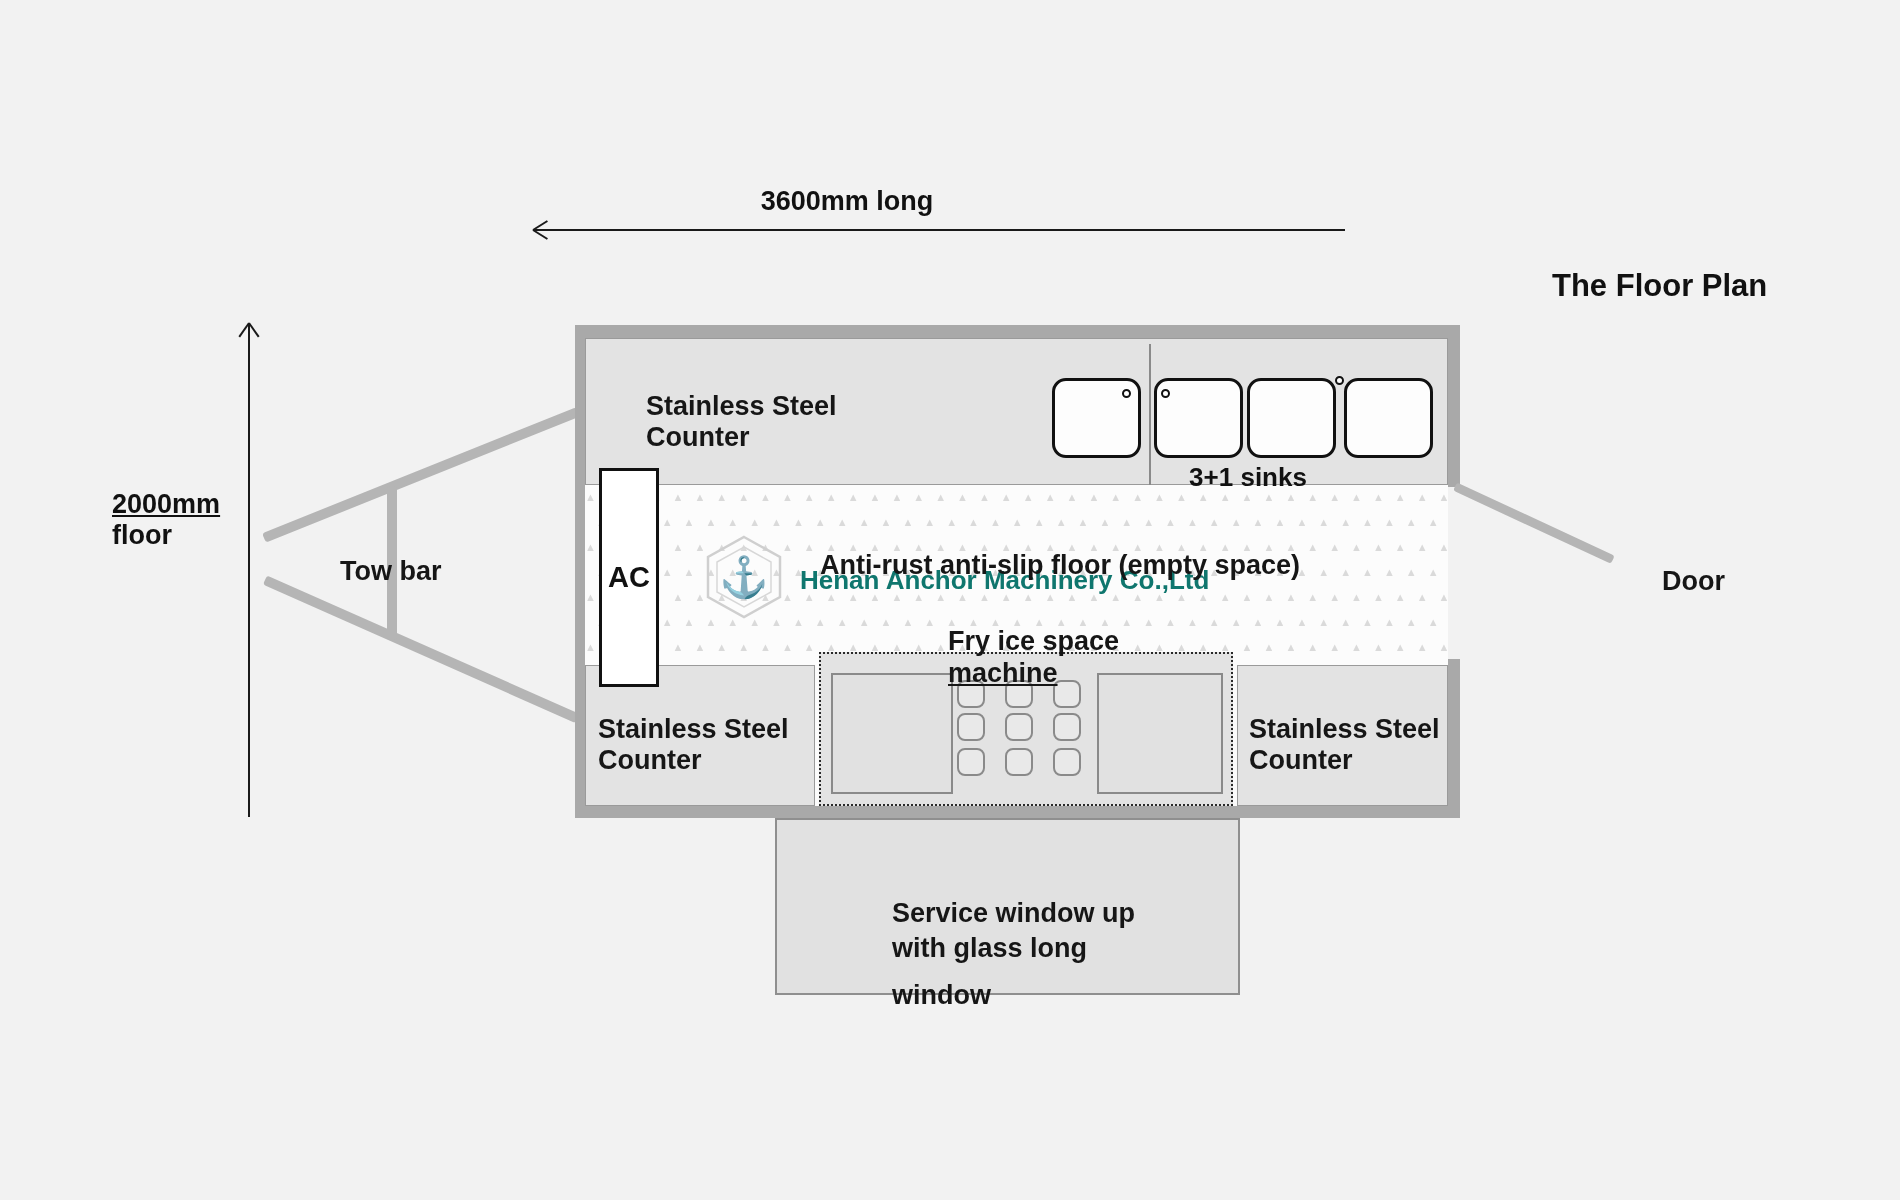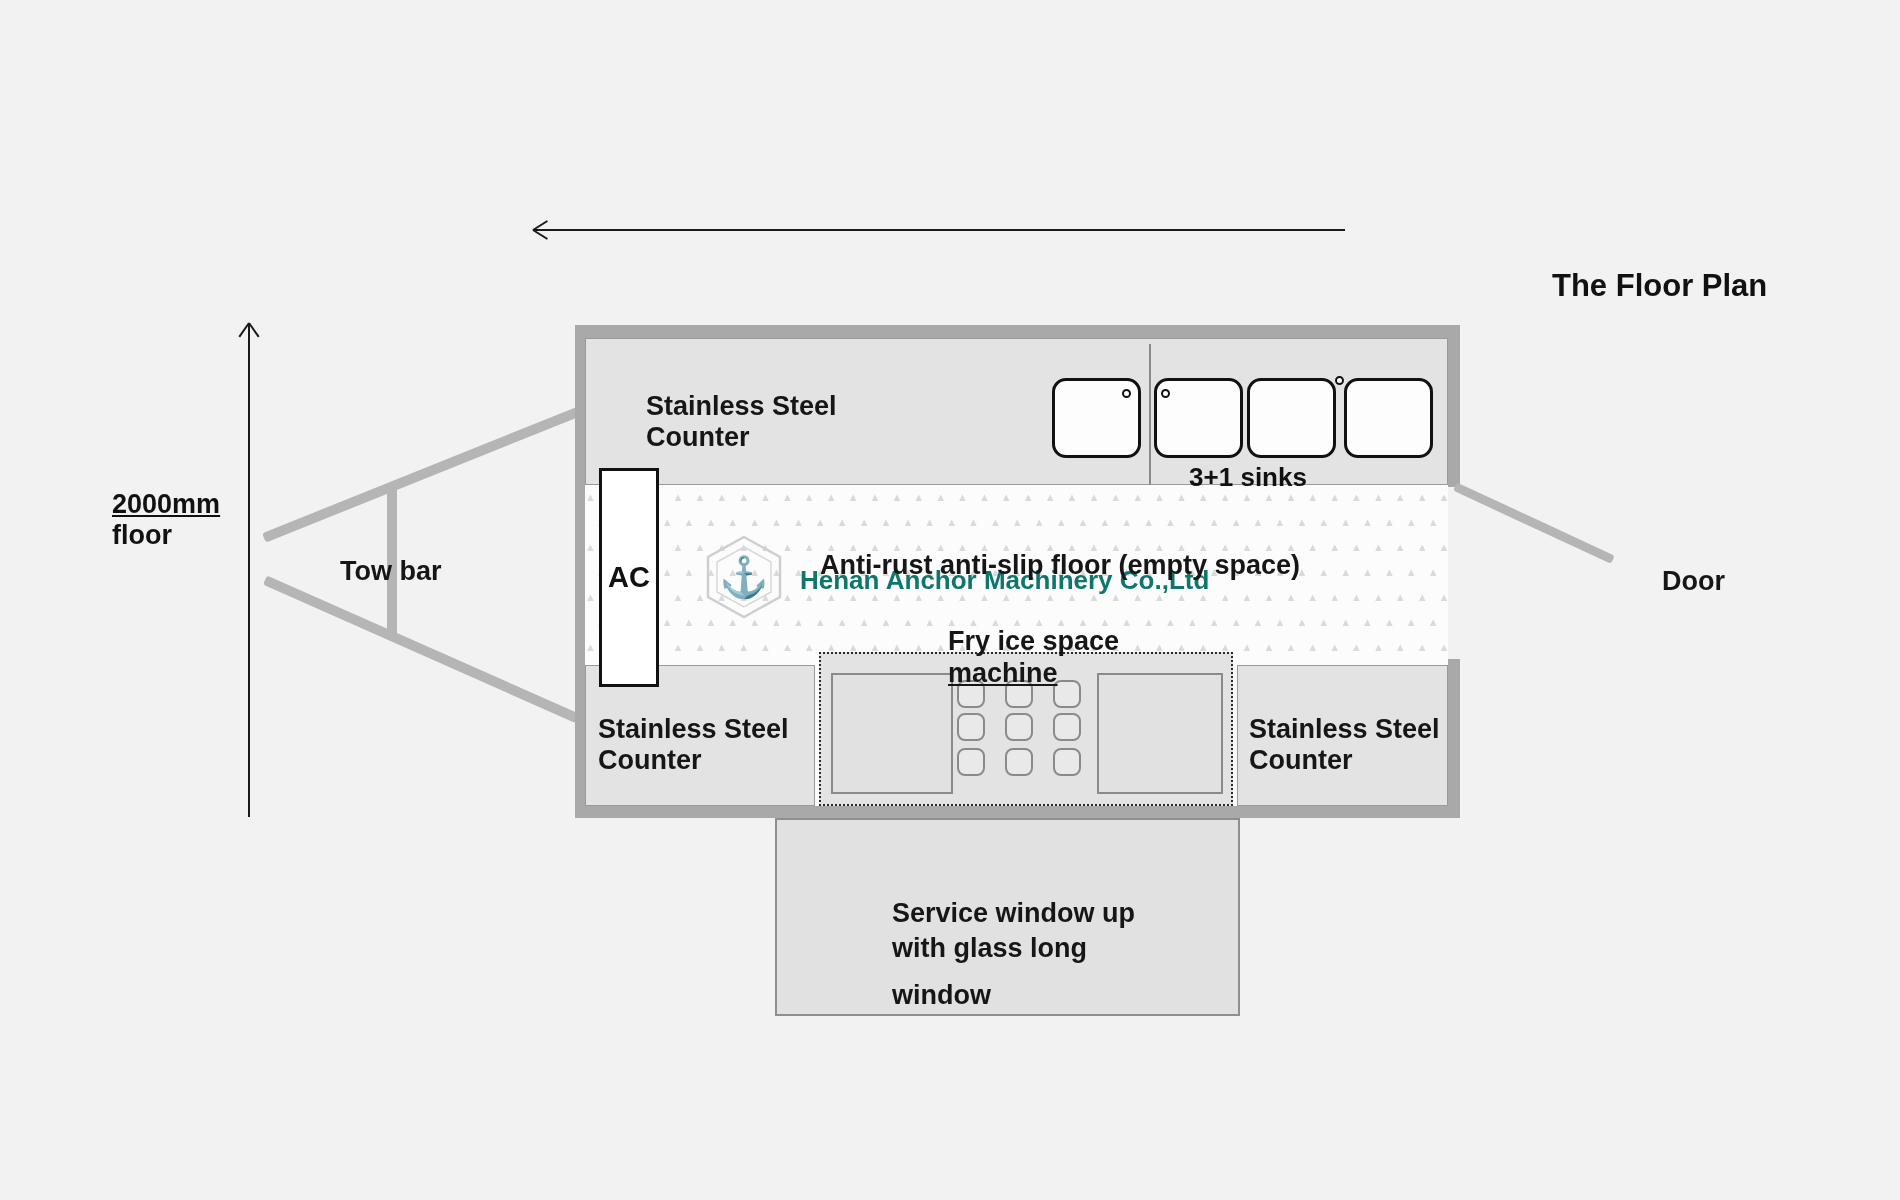--- a/index.html
+++ b/index.html
@@ -37,20 +37,21 @@
   .z1{z-index:1}.z2{z-index:2}.z3{z-index:3}.z4{z-index:4}
 </style>
 </head>
 <body>
 
 <div id="stage">
 
   <div class="abs dimline" style="left:533px;top:229px;width:812px;height:2px;"></div>
   <div class="abs arrowseg" style="left:533px;top:229px;width:17px;height:2px;transform-origin:left center;transform:rotate(32deg);"></div>
   <div class="abs arrowseg" style="left:533px;top:229px;width:17px;height:2px;transform-origin:left center;transform:rotate(-32deg);"></div>
+  <div class="abs lbl" style="left:697px;top:186px;width:300px;text-align:center;font-size:27px;">3600mm long</div>
 
   <div class="abs dimline" style="left:248px;top:323px;width:2px;height:494px;"></div>
   <div class="abs arrowseg" style="left:248px;top:323px;width:2px;height:17px;transform-origin:top center;transform:rotate(35deg);"></div>
   <div class="abs arrowseg" style="left:248px;top:323px;width:2px;height:17px;transform-origin:top center;transform:rotate(-35deg);"></div>
   <div class="abs lbl" style="left:112px;top:489px;font-size:27px;line-height:31px;">
     <span style="display:block;text-decoration:underline;">2000mm</span>
     <span style="display:block;">floor</span>
   </div>
 
   <div class="abs lbl" style="left:1552px;top:268px;font-size:31px;">The Floor Plan</div>
@@ -139,21 +140,21 @@
       <span style="display:block;">Counter</span>
     </div>
   </div>
   <div class="abs counter z1" style="left:1237px;top:665px;width:211px;height:141px;">
     <div class="arealbl" style="position:absolute;left:11px;top:48px;">
       <span style="display:block;">Stainless Steel</span>
       <span style="display:block;">Counter</span>
     </div>
   </div>
 
-  <div class="abs z1" id="service-window" style="left:775px;top:818px;width:465px;height:198px;">
+  <div class="abs z1" id="service-window" style="left:775px;top:818px;width:465px;height:177px;">
     <div class="arealbl" style="position:absolute;left:115px;top:76px;line-height:35px;">
       <span style="display:block;">Service window up</span>
       <span style="display:block;">with glass long</span>
       <span style="display:block;margin-top:12px;">window</span>
     </div>
   </div>
 
 </div>
 
 </body></html>

